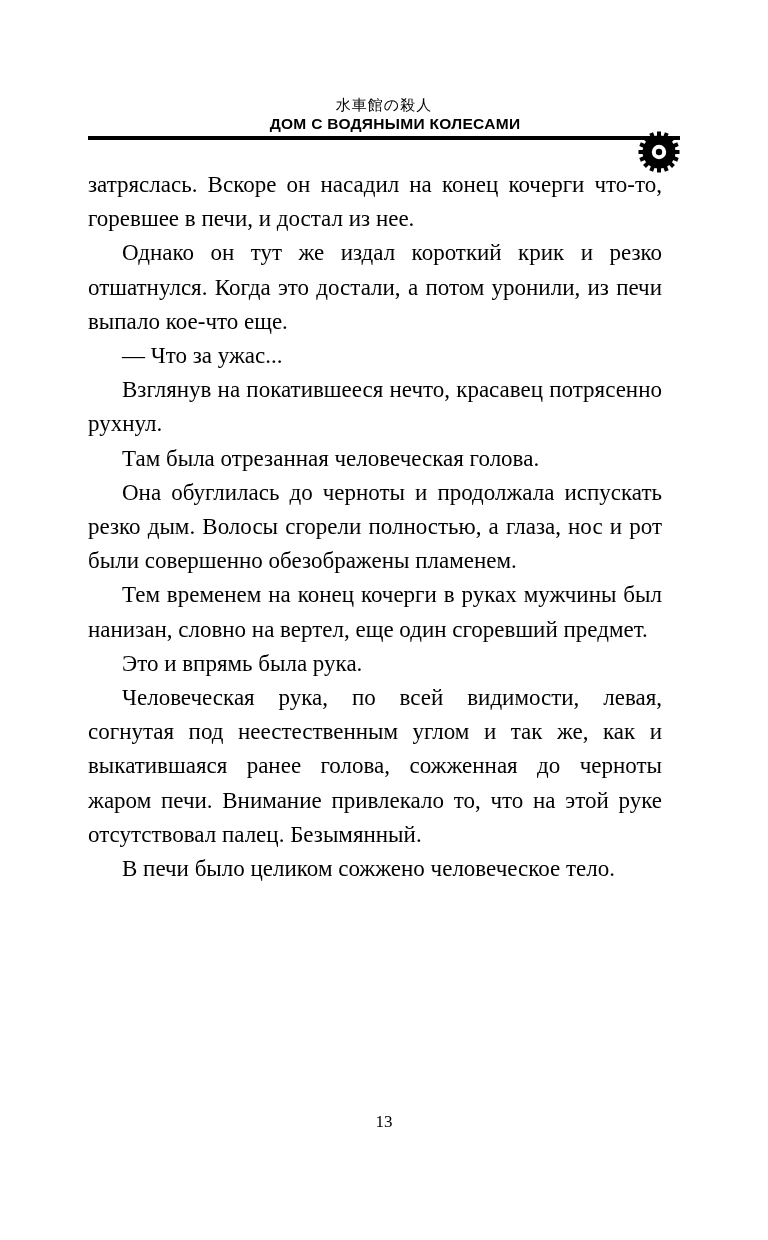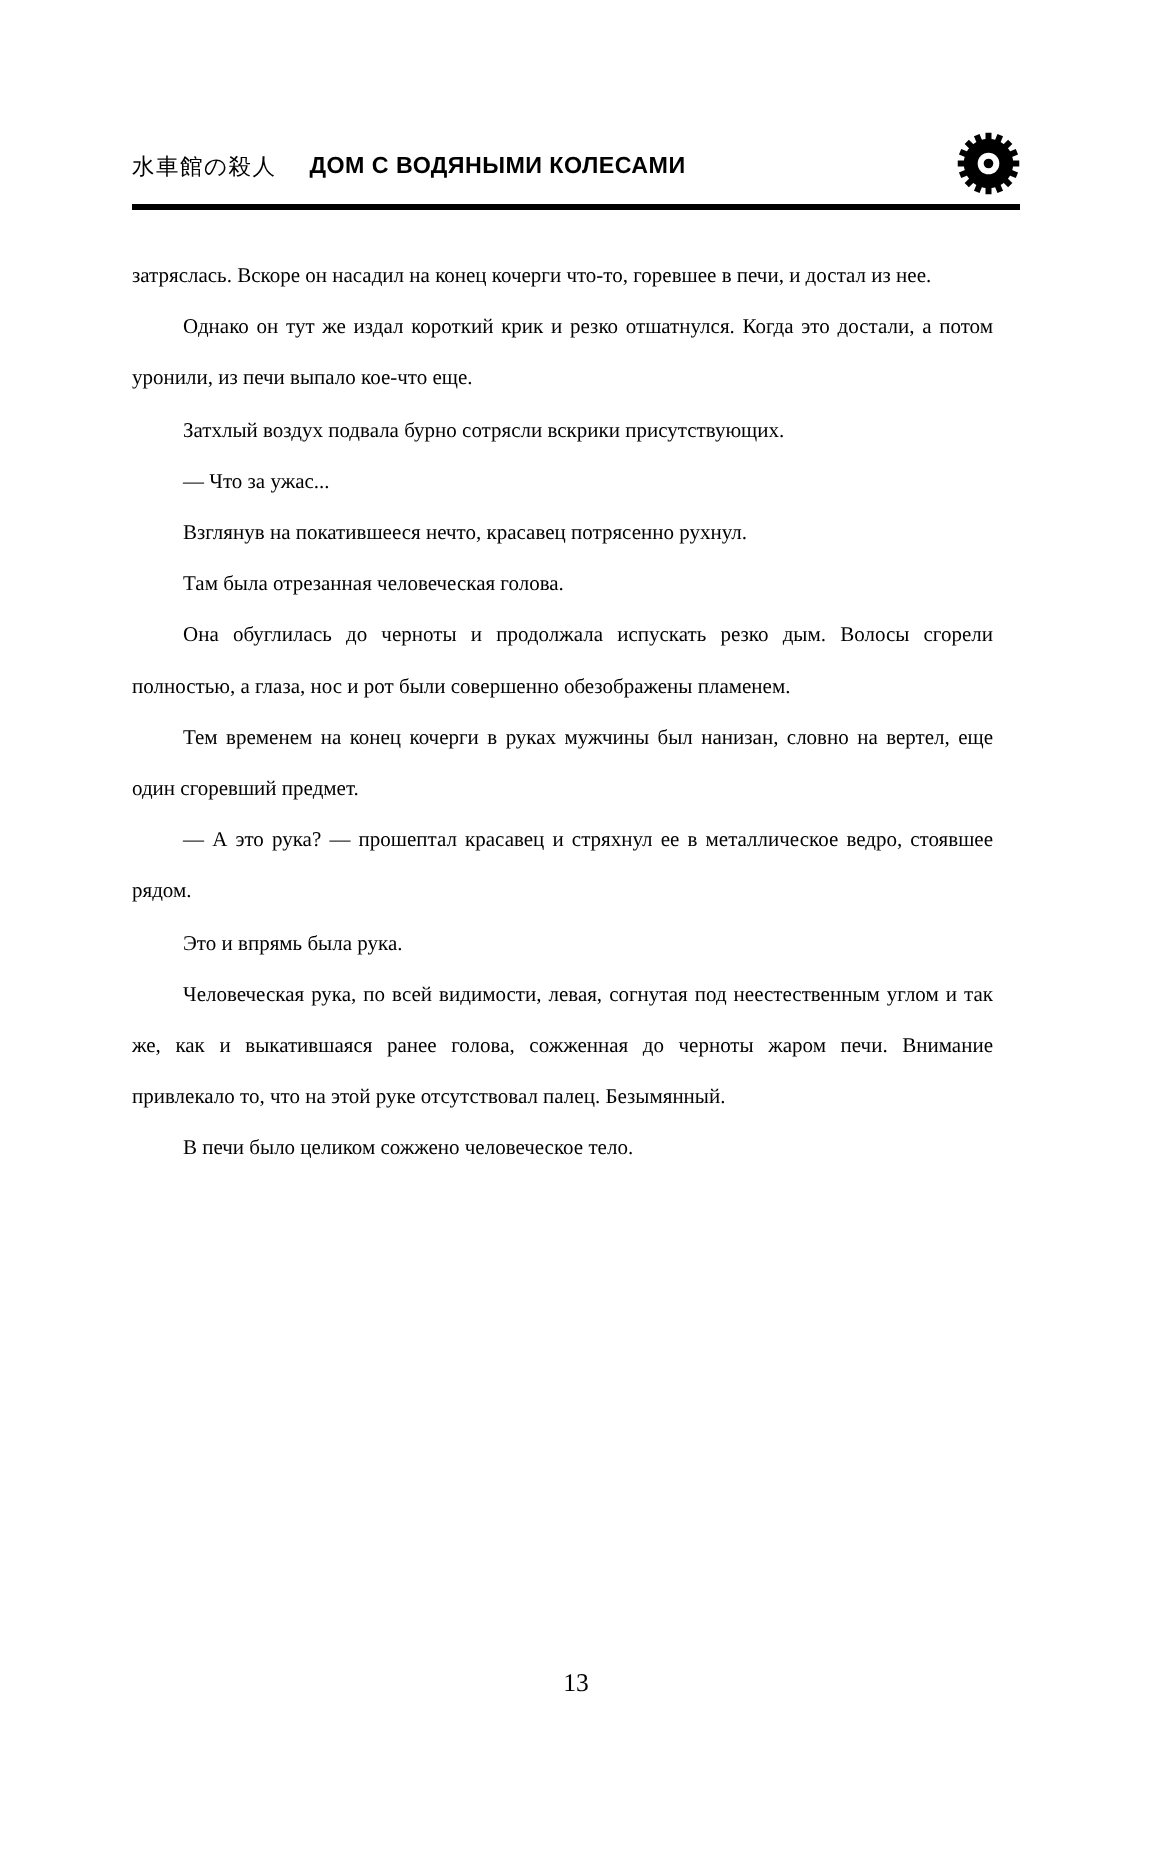--- a/index.html
+++ b/index.html
@@ -27,20 +27,21 @@
     left: 88px;
     top: 96px;
     width: 592px;
     height: 44px;
   }
   .header-row {
     display: flex;
     align-items: center;
     justify-content: flex-start;
     height: 30px;
+    flex-direction: column;
   }
   .header-jp {
     font-family: "DejaVu Sans", sans-serif;
     font-size: 15px;
     letter-spacing: 1px;
     color: #000;
     white-space: nowrap;
   }
   .header-title {
     font-family: "Liberation Sans", sans-serif;
@@ -65,21 +66,21 @@
     height: 4px;
     background: #000;
   }
 
   
   .textblock {
     position: absolute;
     left: 88px;
     top: 168px;
     width: 574px;
-    font-size: 14px;
+    font-size: 23px;
     line-height: 34.2px;
     text-align: justify;
     text-justify: inter-word;
     -webkit-hyphens: manual;
     hyphens: manual;
   }
   .textblock p {
     margin: 0;
     text-indent: 0;
   }
@@ -136,27 +137,25 @@
           </g>
         </svg>
       </span>
     </div>
     <div class="header-rule"></div>
   </div>
 
   <div class="textblock">
     <p>затряслась. Вскоре он насадил на конец кочерги что-то, горевшее в печи, и достал из нее.</p>
     <p class="ind">Однако он тут же издал короткий крик и резко отшатнулся. Когда это достали, а потом уронили, из печи выпало кое-что еще.</p>
-    <p class="ind">Затхлый воздух подвала бурно сотрясли вскрики присутствующих.</p>
     <p class="ind">— Что за ужас...</p>
     <p class="ind">Взглянув на покатившееся нечто, красавец потрясенно рухнул.</p>
     <p class="ind">Там была отрезанная человеческая голова.</p>
     <p class="ind">Она обуглилась до черноты и продолжала испускать резко дым. Волосы сгорели полностью, а глаза, нос и рот были совершенно обезображены пламенем.</p>
     <p class="ind">Тем временем на конец кочерги в руках мужчины был нанизан, словно на вертел, еще один сгоревший предмет.</p>
-    <p class="ind">— А это рука? — прошептал красавец и стряхнул ее в металлическое ведро, стоявшее рядом.</p>
     <p class="ind">Это и впрямь была рука.</p>
     <p class="ind">Человеческая рука, по всей видимости, левая, согнутая под неестественным углом и так же, как и выкатившаяся ранее голова, сожженная до черноты жаром печи. Внимание привлекало то, что на этой руке отсутствовал палец. Безымянный.</p>
     <p class="ind">В печи было целиком сожжено человеческое тело.</p>
   </div>
 
   <div class="folio">13</div>
 
 </div>
 
 </body></html>

